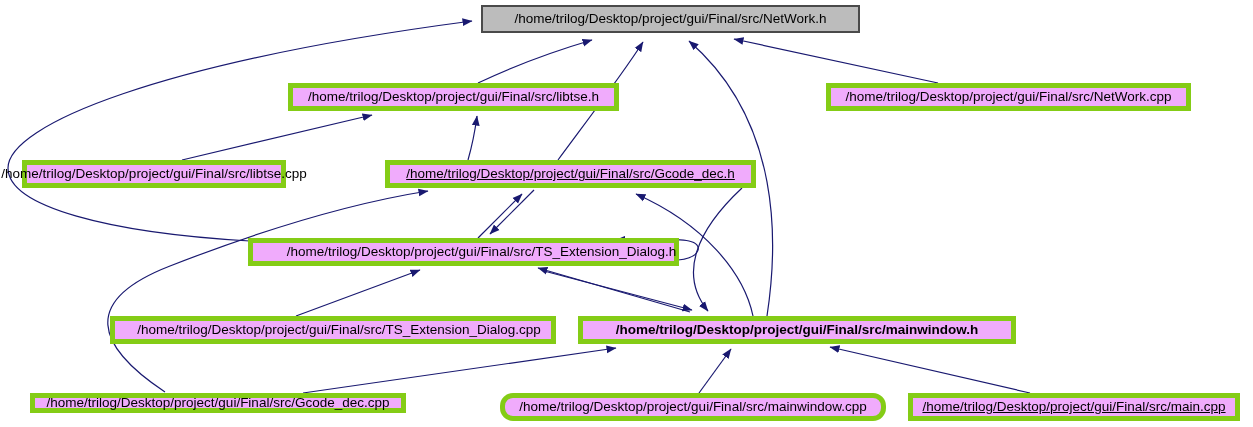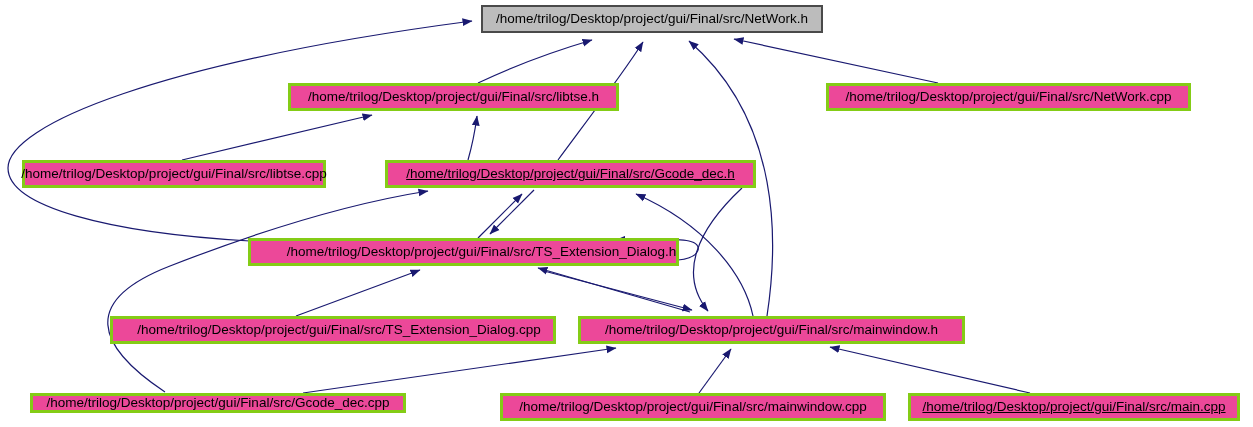--- a/index.html
+++ b/index.html
@@ -18,22 +18,22 @@
   #edge-layer {
     position: absolute;
     left: 0;
     top: 0;
     width: 1253px;
     height: 427px;
   }
   .graph-node {
     position: absolute;
     box-sizing: border-box;
-    background: #ec4899;
-    border: 3px solid #84cc16;
+    background: #f0abfc;
+    border: 5px solid #84cc16;
     color: #000000;
     font-size: 13.5px;
     line-height: 1;
     display: flex;
     align-items: center;
     justify-content: center;
     white-space: nowrap;
     cursor: pointer;
   }
   .graph-node.highlight {
@@ -71,25 +71,25 @@
         <path d="M 544,271 L 692,310" class="edge-path" stroke="#191970" marker-end="url(#arrowhead)"></path>
         <path d="M 678,260 C 701,258 704,244 689,241 C 674,238 646,239 616,240" class="edge-path" stroke="#191970" marker-end="url(#arrowhead)"></path>
         <path d="M 296,316 L 420,270" class="edge-path" stroke="#191970" marker-end="url(#arrowhead)"></path>
         <path d="M 742,188 C 697,230 678,274 708,311" class="edge-path" stroke="#191970" marker-end="url(#arrowhead)"></path>
         <path d="M 303,393 L 616,348" class="edge-path" stroke="#191970" marker-end="url(#arrowhead)"></path>
         <path d="M 699,393 L 731,349" class="edge-path" stroke="#191970" marker-end="url(#arrowhead)"></path>
         <path d="M 1030,393 L 830,347" class="edge-path" stroke="#191970" marker-end="url(#arrowhead)"></path>
       </g>
   </svg>
   <div id="nodes-group">
-      <div class="graph-node highlight" style="left: 481px; top: 5px; width: 342px; height: 28px;">/home/trilog/Desktop/project/gui/Final/src/NetWork.h</div>
+      <div class="graph-node highlight" style="left: 481px; top: 5px; width: 379px; height: 28px;">/home/trilog/Desktop/project/gui/Final/src/NetWork.h</div>
       <div class="graph-node" style="left: 288px; top: 83px; width: 331px; height: 28px;">/home/trilog/Desktop/project/gui/Final/src/libtse.h</div>
       <div class="graph-node" style="left: 826px; top: 83px; width: 365px; height: 28px; text-align: right;">/home/trilog/Desktop/project/gui/Final/src/NetWork.cpp</div>
-      <div class="graph-node" style="left: 22px; top: 160px; width: 304px; height: 28px;">/home/trilog/Desktop/project/gui/Final/src/libtse.cpp</div>
+      <div class="graph-node" style="left: 22px; top: 160px; width: 264px; height: 28px;">/home/trilog/Desktop/project/gui/Final/src/libtse.cpp</div>
       <div class="graph-node" style="left: 385px; top: 160px; width: 371px; height: 28px; text-decoration: underline;">/home/trilog/Desktop/project/gui/Final/src/Gcode_dec.h</div>
       <div class="graph-node" style="left: 248px; top: 238px; width: 431px; height: 28px; padding-left: 36px;">/home/trilog/Desktop/project/gui/Final/src/TS_Extension_Dialog.h</div>
       <div class="graph-node" style="left: 110px; top: 316px; width: 446px; height: 28px; padding-left: 12px;">/home/trilog/Desktop/project/gui/Final/src/TS_Extension_Dialog.cpp</div>
-      <div class="graph-node" style="left: 578px; top: 316px; width: 387px; height: 28px;">/home/trilog/Desktop/project/gui/Final/src/mainwindow.h</div>
+      <div class="graph-node" style="left: 578px; top: 316px; width: 438px; height: 28px; font-weight: bold;">/home/trilog/Desktop/project/gui/Final/src/mainwindow.h</div>
       <div class="graph-node" style="left: 30px; top: 393px; width: 376px; height: 20px;">/home/trilog/Desktop/project/gui/Final/src/Gcode_dec.cpp</div>
-      <div class="graph-node" style="left: 500px; top: 393px; width: 386px; height: 28px;">/home/trilog/Desktop/project/gui/Final/src/mainwindow.cpp</div>
+      <div class="graph-node" style="left: 500px; top: 393px; width: 386px; height: 28px; border-radius: 13px;">/home/trilog/Desktop/project/gui/Final/src/mainwindow.cpp</div>
       <div class="graph-node" style="left: 908px; top: 393px; width: 332px; height: 28px; text-decoration: underline;">/home/trilog/Desktop/project/gui/Final/src/main.cpp</div>
     </div>
 </div>
 
 </body></html>

